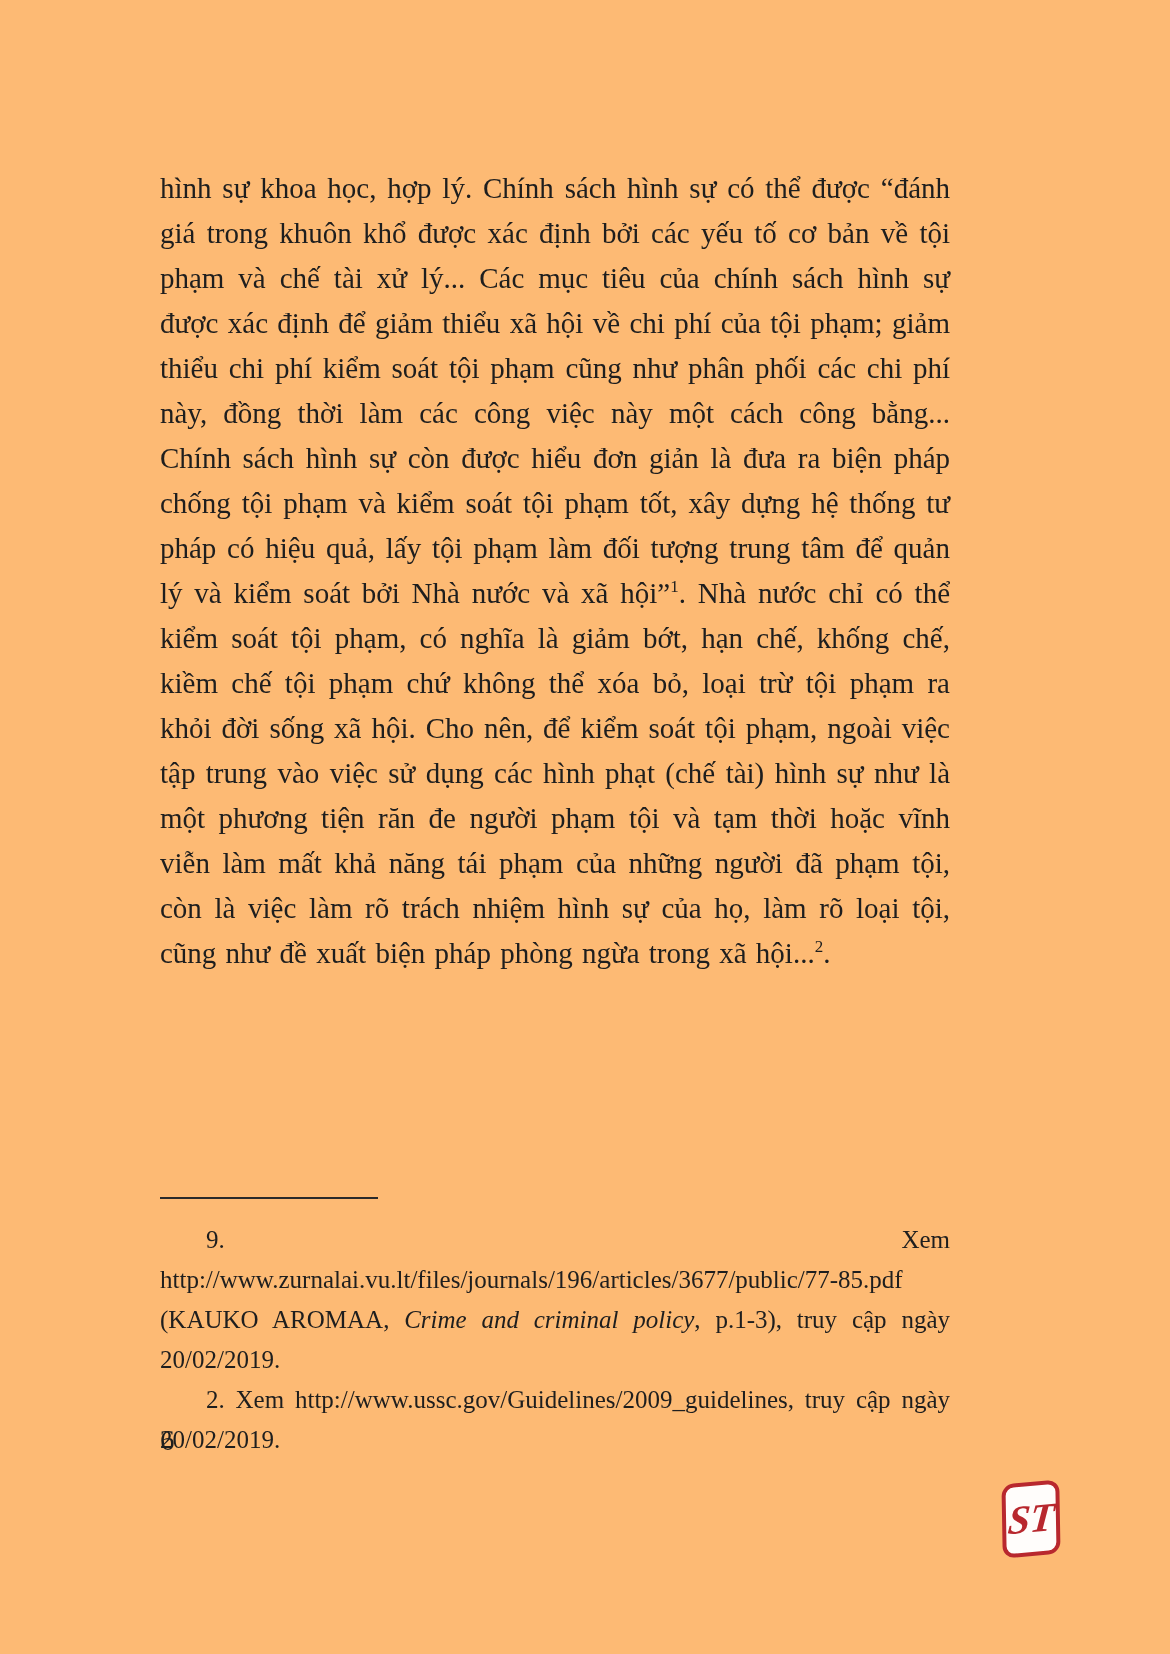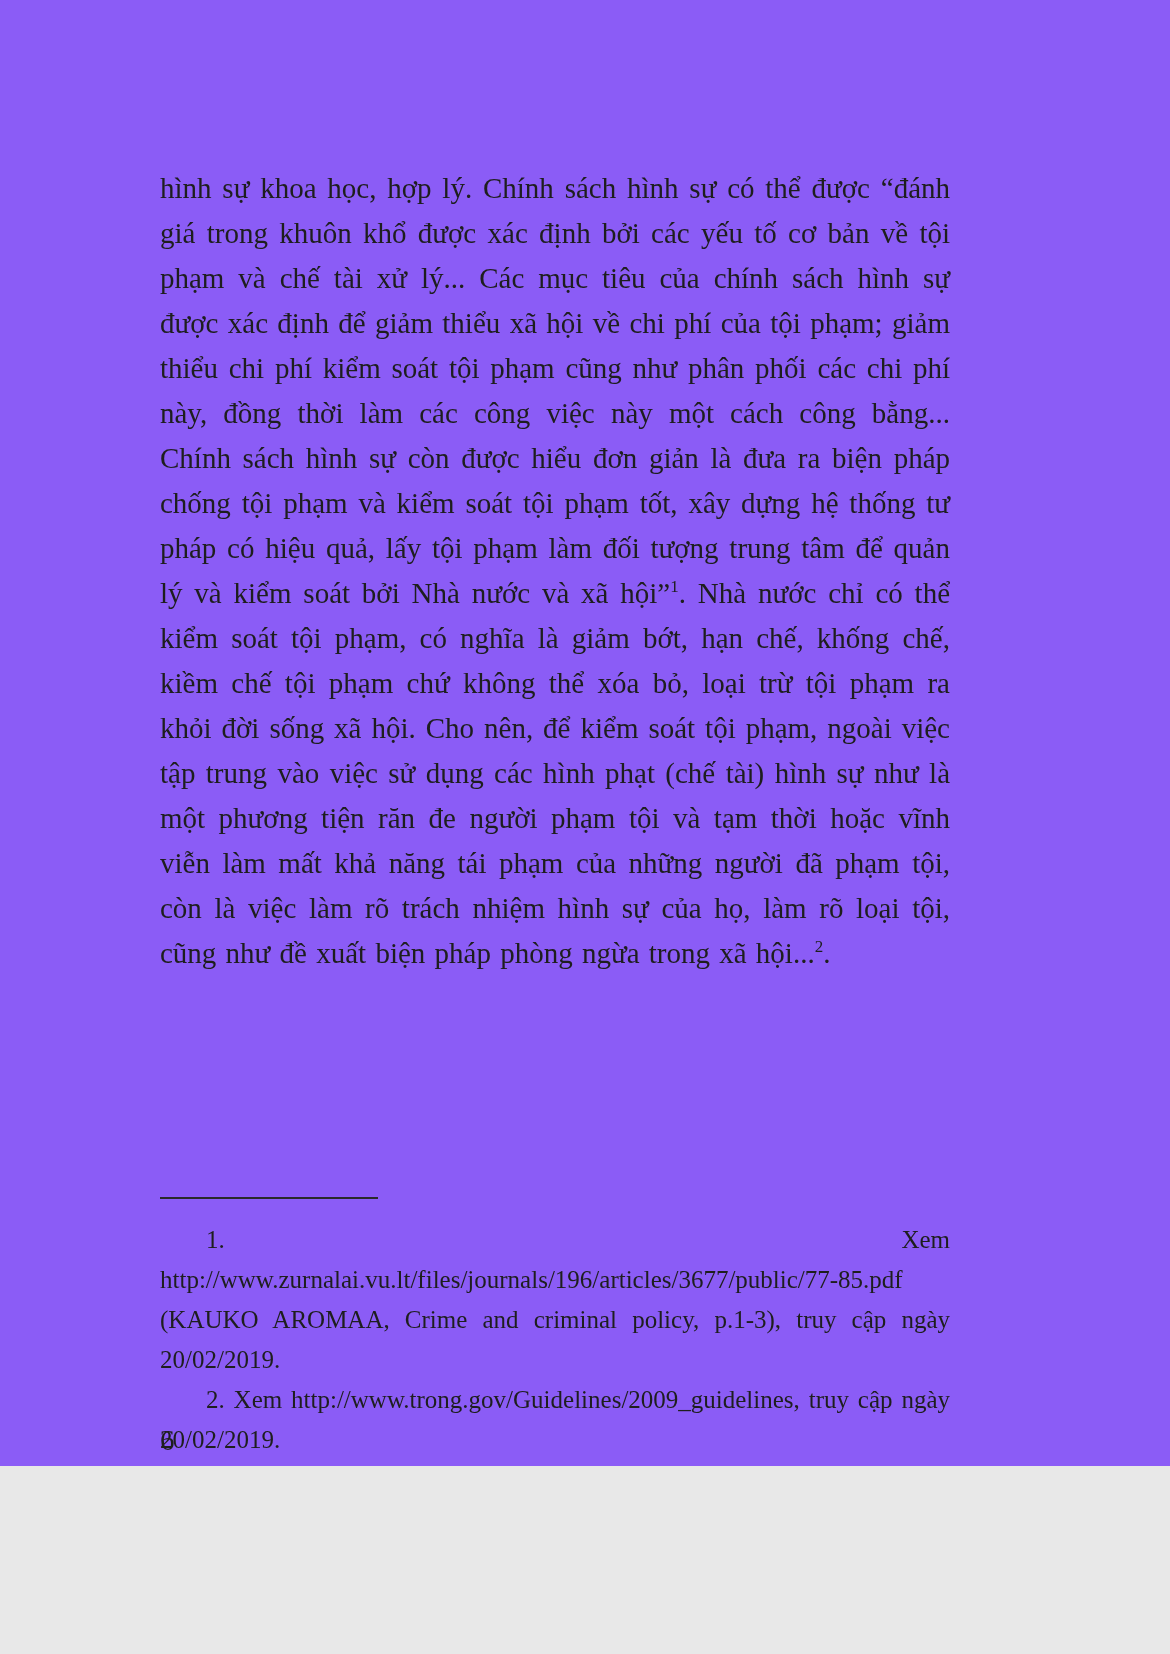--- a/index.html
+++ b/index.html
@@ -3,23 +3,23 @@
 <meta charset="utf-8">
 <style>
   html, body {
     margin: 0;
     padding: 0;
     background: #e8e8e8;
   }
   .page {
     position: relative;
     width: 1170px;
-    height: 1466px;
+    height: 1654px;
     margin: 0 auto;
-    background: #8b5cf6;
+    background: #fdba74;
     font-family: "Liberation Serif", "DejaVu Serif", serif;
     color: #1e1e1e;
     overflow: hidden;
   }
   .body-text {
     position: absolute;
     left: 160px;
     top: 166px;
     width: 790px;
   }
@@ -54,20 +54,21 @@
   .fn {
     margin: 0;
     font-size: 25px;
     line-height: 40px;
     text-align: justify;
     text-indent: 46px;
     overflow-wrap: anywhere;
     word-spacing: 1px;
   }
   .fn .it {
+    font-style: italic;
   }
   .page-number {
     position: absolute;
     left: 160px;
     top: 1424px;
     font-size: 29px;
     color: #1e1e1e;
   }
   .logo {
     position: absolute;
@@ -99,22 +100,22 @@
 
 <div class="page">
 
   <div class="body-text">
     <p class="para"><span>hình sự khoa học, hợp lý. Chính sách hình sự có thể được “đánh giá trong khuôn khổ được xác định bởi các yếu tố cơ bản về tội phạm và chế tài xử lý... Các mục tiêu của chính sách hình sự được xác định để giảm thiểu xã hội về chi phí của tội phạm; giảm thiểu chi phí kiểm soát tội phạm cũng như phân phối các chi phí này, đồng thời làm các công việc này một cách công bằng... Chính sách hình sự còn được hiểu đơn giản là đưa ra biện pháp chống tội phạm và kiểm soát tội phạm tốt, xây dựng hệ thống tư pháp có hiệu quả, lấy tội phạm làm đối tượng trung tâm để quản lý và kiểm soát bởi Nhà nước và xã hội”</span><sup class="fn-ref">1</sup><span>. Nhà nước chỉ có thể kiểm soát tội phạm, có nghĩa là giảm bớt, hạn chế, khống chế, kiềm chế tội phạm chứ không thể xóa bỏ, loại trừ tội phạm ra khỏi đời sống xã hội. Cho nên, để kiểm soát tội phạm, ngoài việc tập trung vào việc sử dụng các hình phạt (chế tài) hình sự như là một phương tiện răn đe người phạm tội và tạm thời hoặc vĩnh viễn làm mất khả năng tái phạm của những người đã phạm tội, còn là việc làm rõ trách nhiệm hình sự của họ, làm rõ loại tội, cũng như đề xuất biện pháp phòng ngừa trong xã hội...</span><sup class="fn-ref">2</sup><span>.</span></p>
   </div>
 
   <div class="fn-sep"></div>
 
   <div class="footnotes">
-    <p class="fn"><span>1. Xem </span><span>http://www.zurnalai.vu.lt/files/journals/196/articles/3677/public/77-85.pdf</span><span> (KAUKO AROMAA, </span><span class="it">Crime and criminal policy</span><span>, p.1-3), truy cập ngày 20/02/2019.</span></p>
-    <p class="fn"><span>2. Xem </span><span>http://www.trong.gov/Guidelines/2009_guidelines</span><span>, truy cập ngày 20/02/2019.</span></p>
+    <p class="fn"><span>9. Xem </span><span>http://www.zurnalai.vu.lt/files/journals/196/articles/3677/public/77-85.pdf</span><span> (KAUKO AROMAA, </span><span class="it">Crime and criminal policy</span><span>, p.1-3), truy cập ngày 20/02/2019.</span></p>
+    <p class="fn"><span>2. Xem </span><span>http://www.ussc.gov/Guidelines/2009_guidelines</span><span>, truy cập ngày 20/02/2019.</span></p>
   </div>
 
   <div class="page-number">6</div>
 
   <div class="logo">
     <span class="logo-text">ST</span>
   </div>
 
 </div>
 

